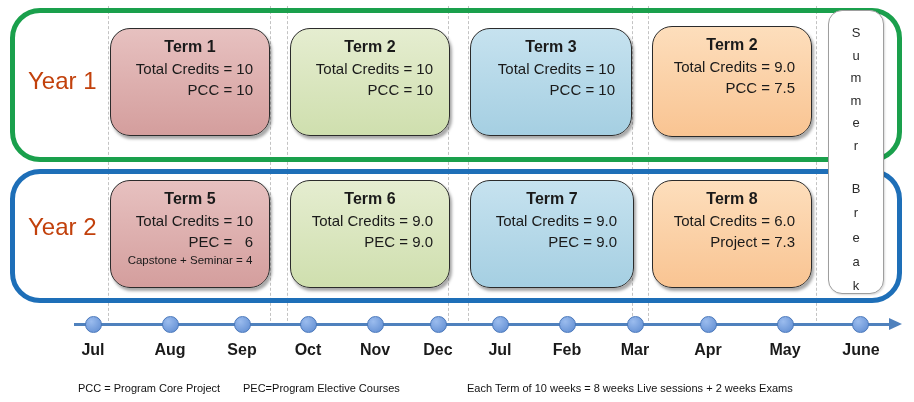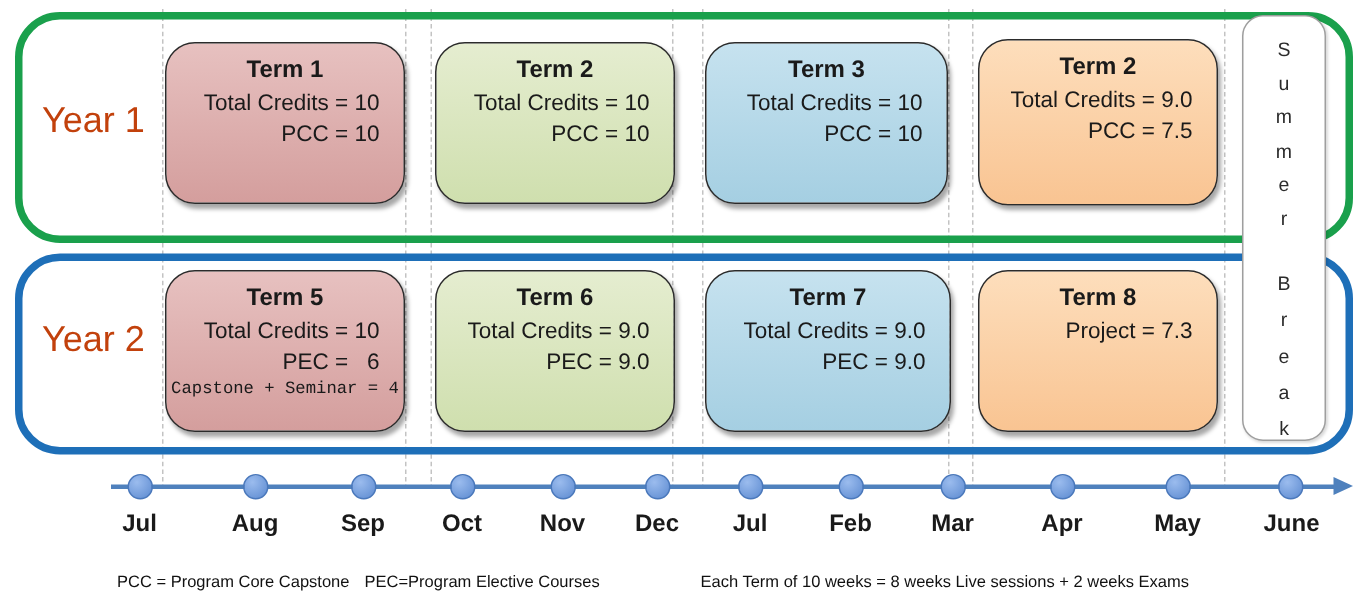--- a/index.html
+++ b/index.html
@@ -18,21 +18,21 @@
   .term{
     position:absolute;width:160px;height:108px;border:1.6px solid #2b2b2b;border-radius:20px;
     box-shadow:2px 3px 3px rgba(0,0,0,0.35);z-index:5;box-sizing:border-box;padding-top:9px;
   }
   .term.pink{background:linear-gradient(#e7c1c0,#d49e9d);}
   .term.green{background:linear-gradient(#e5edd0,#cfdfae);}
   .term.blue{background:linear-gradient(#c6e2ef,#a5cfe2);}
   .term.orange{background:linear-gradient(#fddebc,#f9c492);}
   .term-title{text-align:center;font-weight:bold;font-size:16px;margin-bottom:2px;}
   .term-line{text-align:right;font-size:15px;line-height:21px;padding-right:16px;white-space:pre;}
-  .term-line.small{font-size:11.5px;line-height:16px;text-align:center;padding-right:0;font-family:Liberation Mono, monospace;}
+  .term-line.small{font-size:11.5px;line-height:16px;text-align:center;padding-right:0;}
   
   .sb-box{
     position:absolute;left:828px;top:10px;width:54px;height:282px;background:#fff;
     border:1px solid #9e9e9e;border-radius:14px;z-index:6;box-shadow:1px 1px 2px rgba(0,0,0,0.15);
   }
   .sb-word{position:absolute;left:0;width:100%;display:flex;flex-direction:column;align-items:center;
     justify-content:space-between;font-size:13px;color:#2b2b2b;}
   .sb-word.top{top:14px;height:128px;}
   .sb-word.bottom{top:170px;height:112px;}
   
@@ -97,20 +97,21 @@
     <div class="term-line">Total Credits = 9.0</div>
     <div class="term-line">PEC = 9.0</div>
   </div>
   <div class="term blue" style="left:470px;top:180px;width:164px">
     <div class="term-title">Term 7</div>
     <div class="term-line">Total Credits = 9.0</div>
     <div class="term-line">PEC = 9.0</div>
   </div>
   <div class="term orange" style="left:652px;top:180px">
     <div class="term-title">Term 8</div>
+    <div class="term-line">Total Credits = 6.0</div>
     <div class="term-line">Project = 7.3</div>
   </div>
 
   <div class="sb-box">
     <div class="sb-word top">
       <span>S</span>
       <span>u</span>
       <span>m</span>
       <span>m</span>
       <span>e</span>
@@ -147,17 +148,17 @@
   <div class="month" style="left:281px">Oct</div>
   <div class="month" style="left:348px">Nov</div>
   <div class="month" style="left:411px">Dec</div>
   <div class="month" style="left:473px">Jul</div>
   <div class="month" style="left:540px">Feb</div>
   <div class="month" style="left:608px">Mar</div>
   <div class="month" style="left:681px">Apr</div>
   <div class="month" style="left:758px">May</div>
   <div class="month" style="left:834px">June</div>
 
-  <div class="note" style="left:78px">PCC = Program Core Capstone</div>
+  <div class="note" style="left:78px">PCC = Program Core Project</div>
   <div class="note" style="left:243px">PEC=Program Elective Courses</div>
   <div class="note" style="left:467px">Each Term of 10 weeks = 8 weeks Live sessions + 2 weeks Exams</div>
 
 </div>
 
 </body></html>

